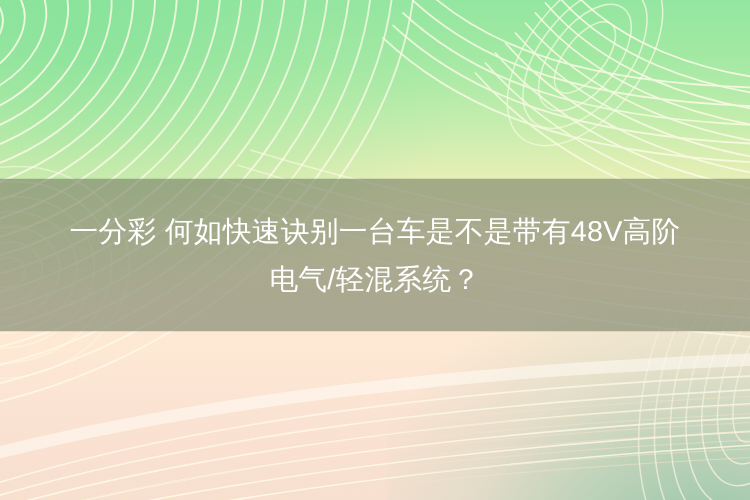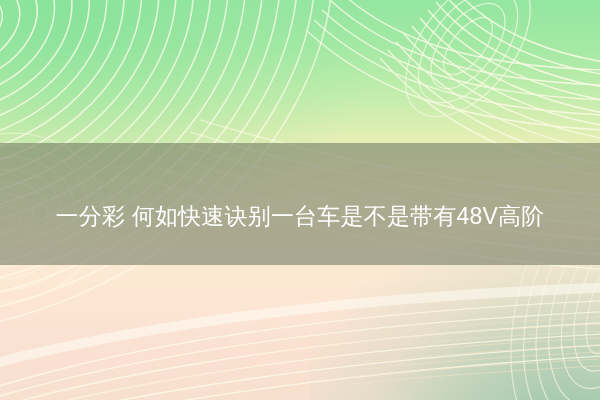--- a/index.html
+++ b/index.html
@@ -101,21 +101,20 @@
     align-items: center;
     justify-content: center;
     gap: 2px;
     color: #ffffff;
     font-size: 23px;
     line-height: 36px;
     letter-spacing: 0.2px;
     white-space: nowrap;
     text-align: center;
     font-weight: 400;
-    margin-top: 12px;
   }
   .caption-line-1 { padding: 0 2px; }
   .caption-line-2 { padding: 0 2px; }
 </style>
 </head>
 <body>
 
 <div id="stage">
 
   <div class="bg-base"></div>
@@ -266,15 +265,16 @@
       <g>
         <path d="M -20 372 C 140 330, 340 302, 620 292 L 620 282 C 340 292, 140 320, -20 362 Z" fill="#fffdf4" opacity="0.55"></path>
       </g>
     </svg>
   </div>
 
   <div class="caption-band"></div>
 
   <div class="caption-text">
     <div class="caption-line-1">一分彩 何如快速诀别一台车是不是带有48V高阶</div>
+    <div class="caption-line-2">电气/轻混系统？</div>
   </div>
 
 </div>
 
 </body></html>

